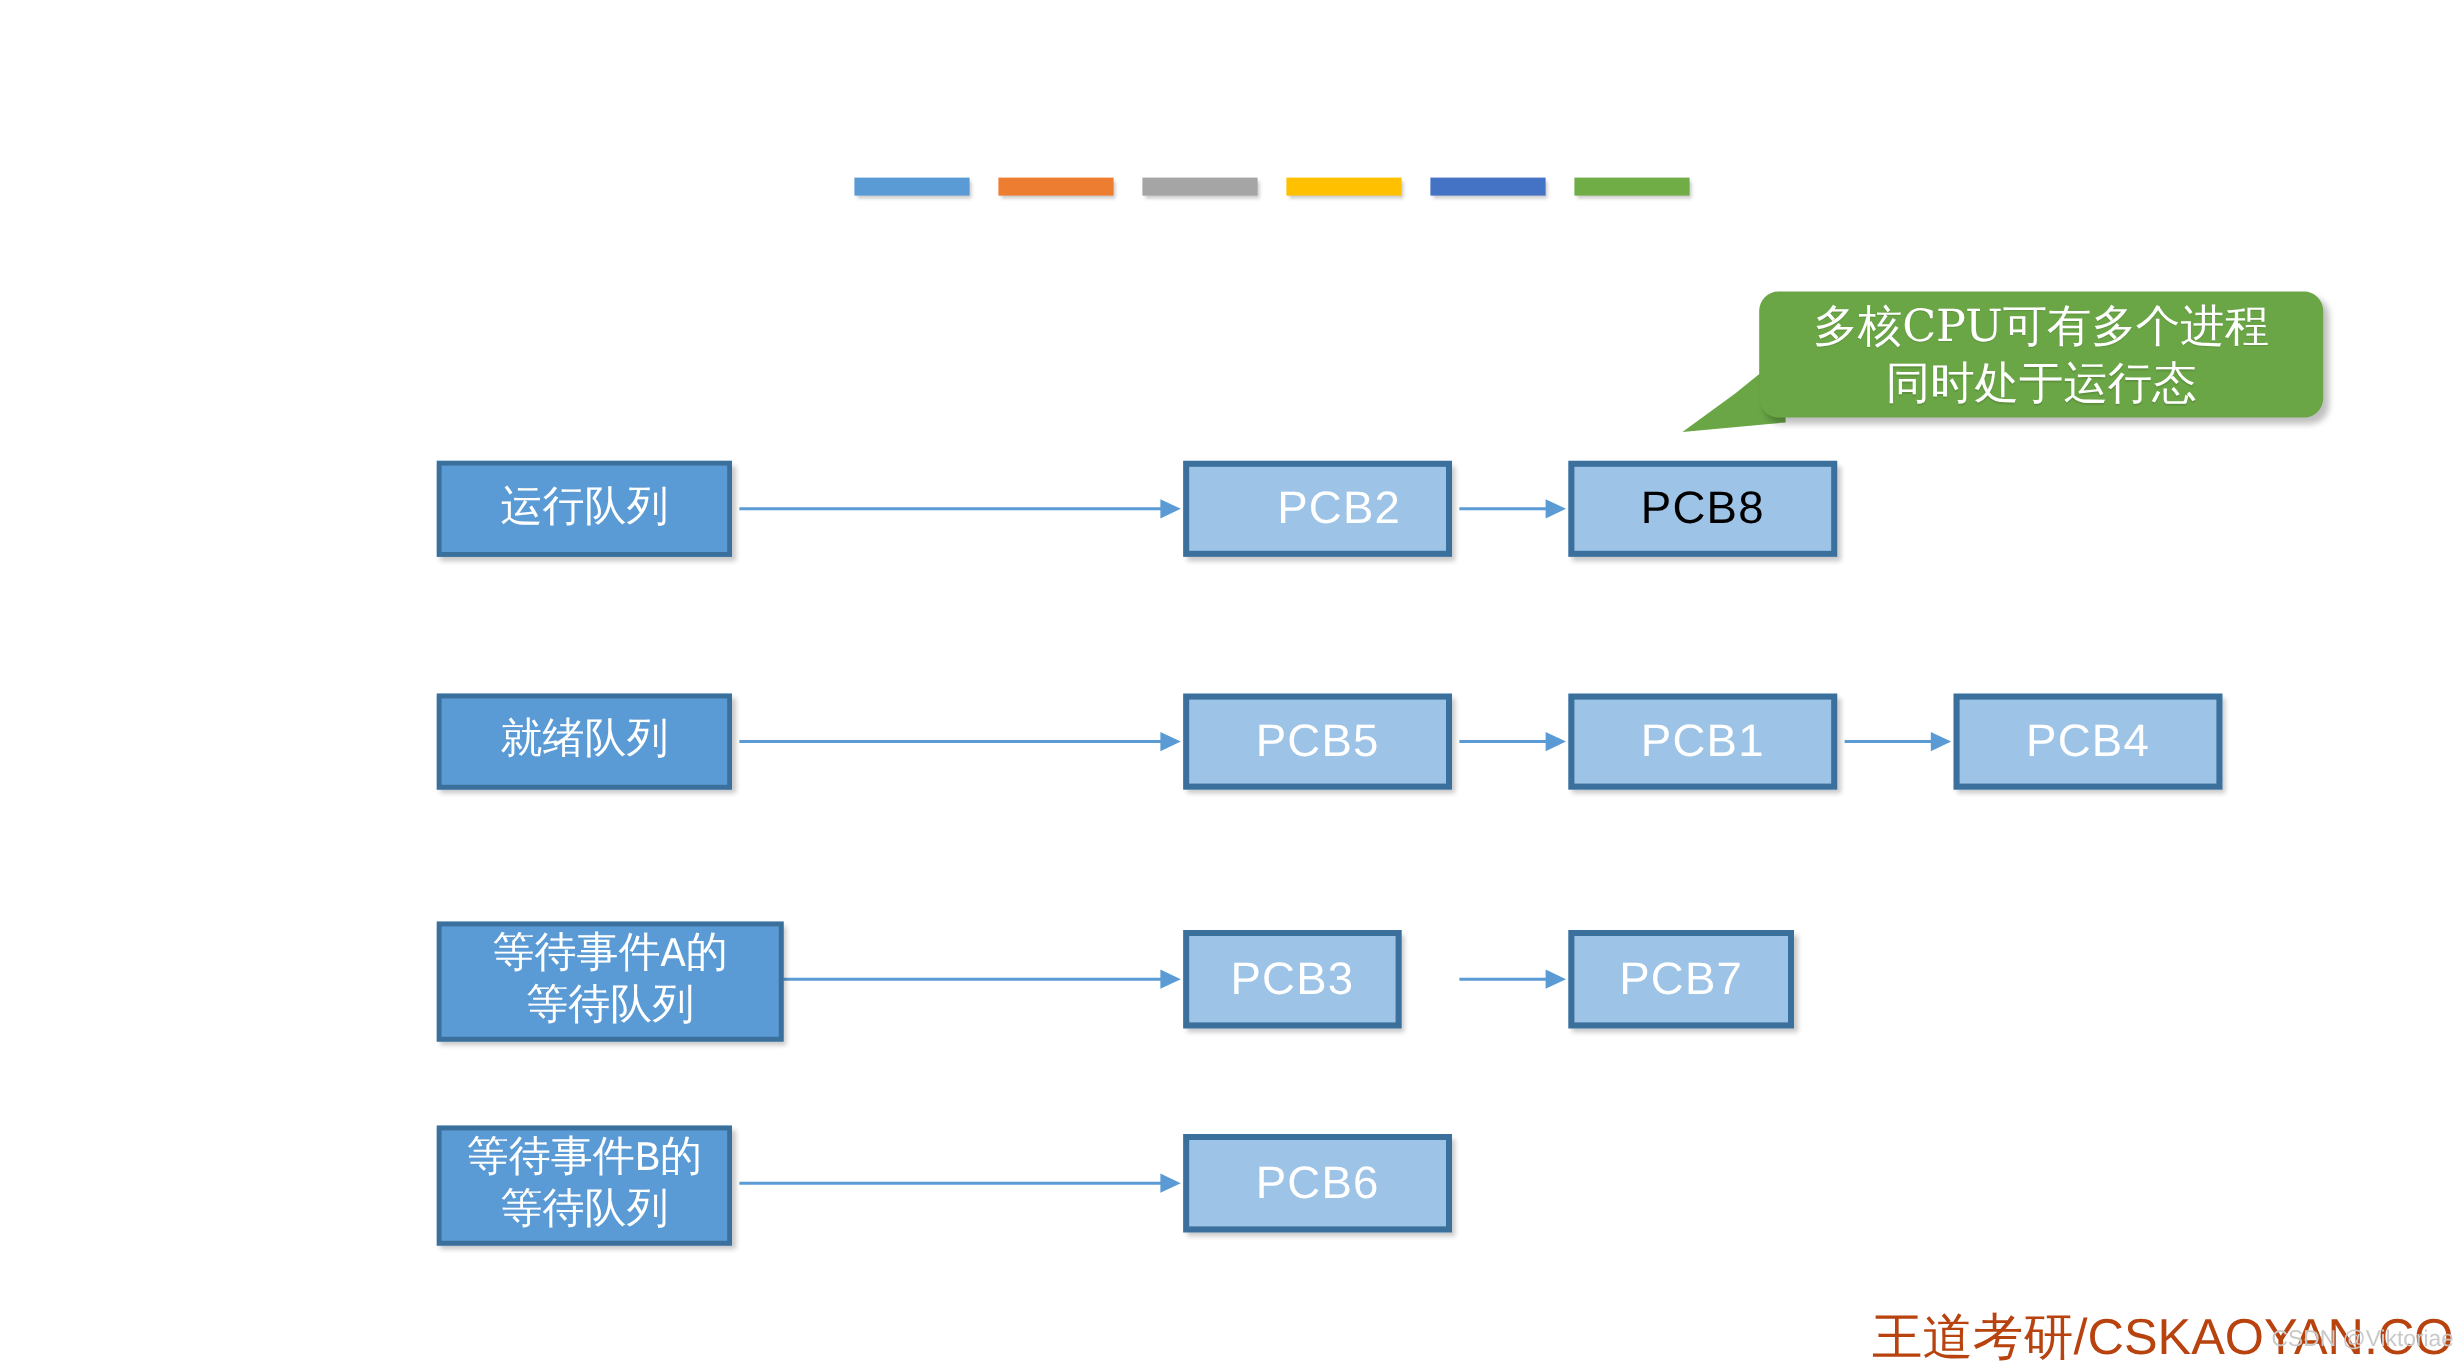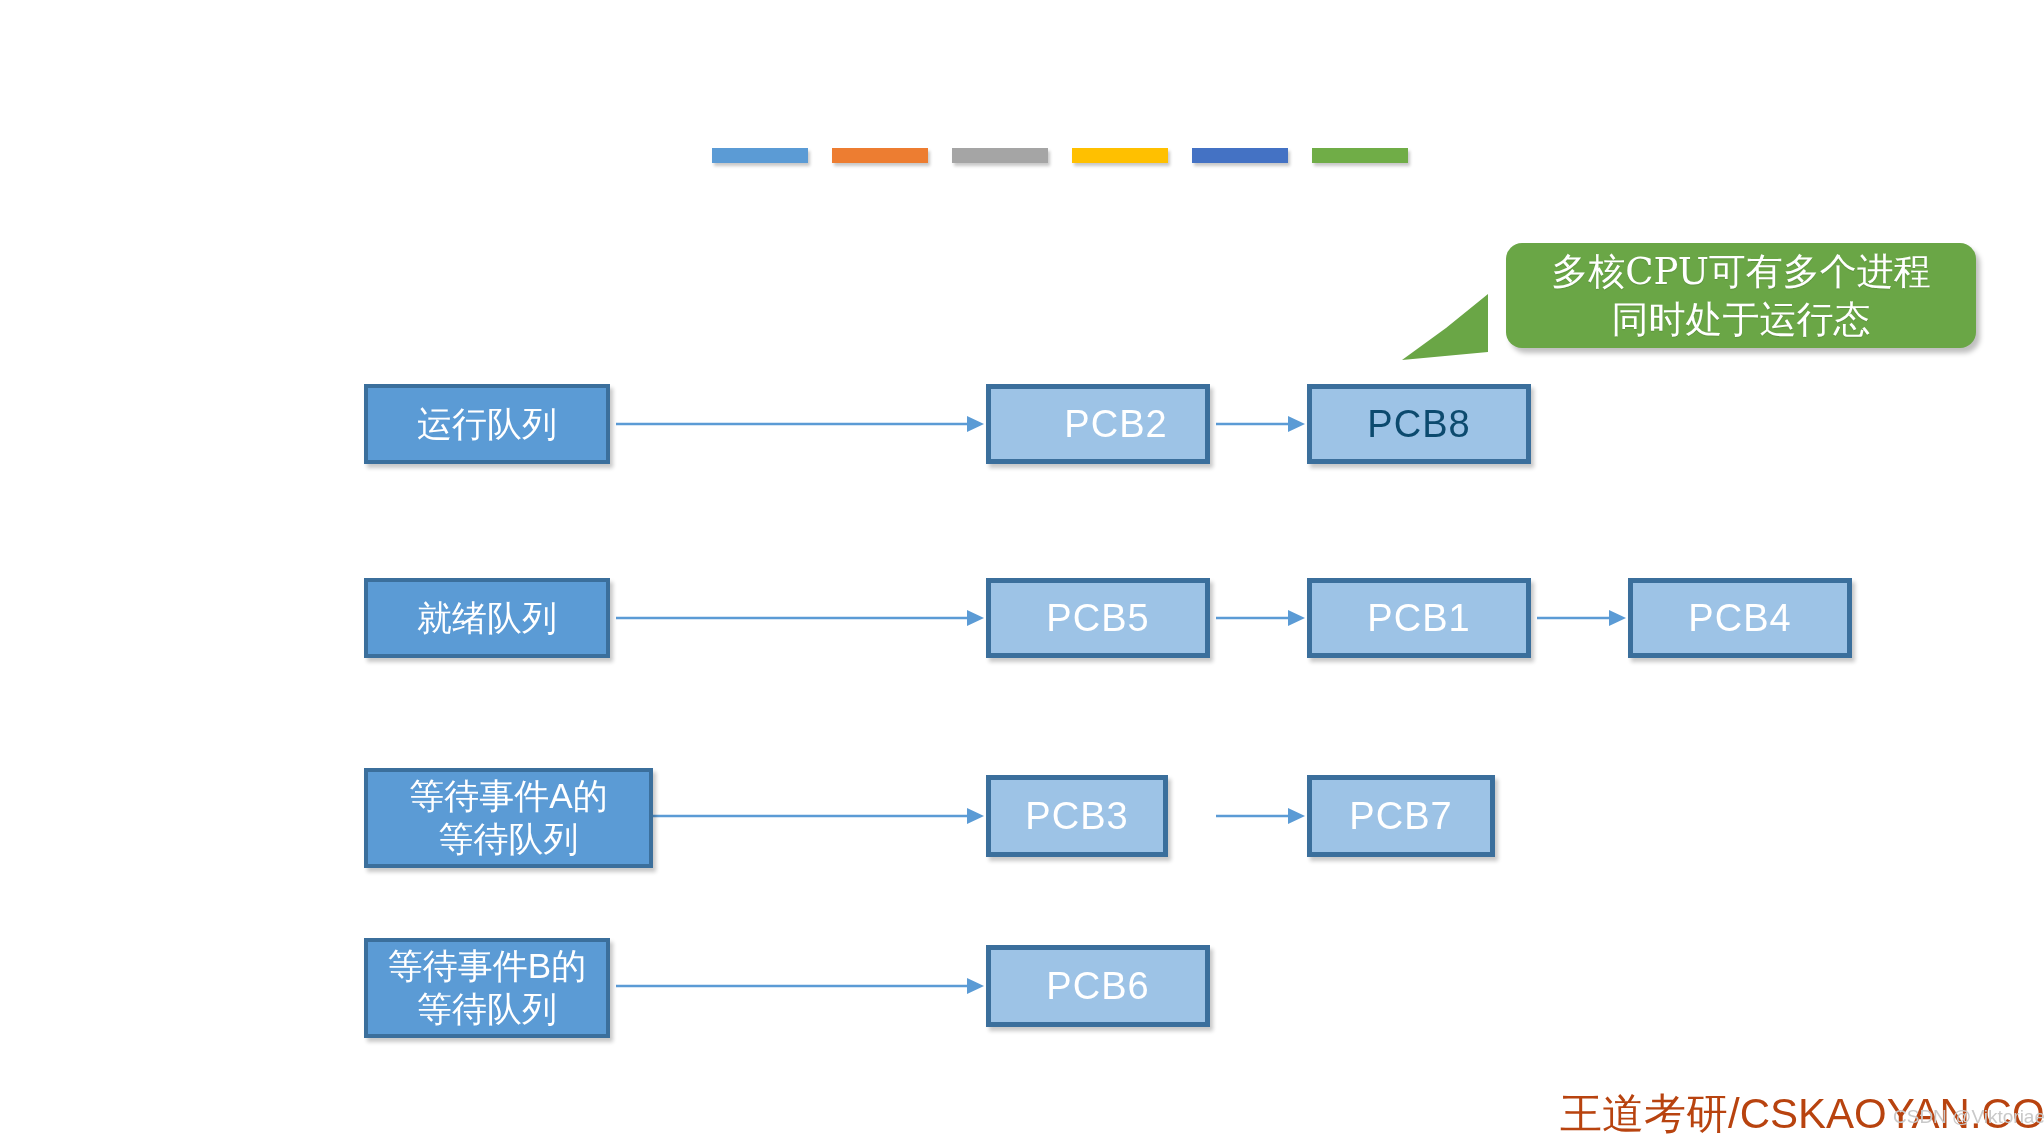--- a/index.html
+++ b/index.html
@@ -53,21 +53,20 @@
     left: 1466px;
     top: 243px;
     width: 470px;
     height: 105px;
     background: #6aa646;
     border-radius: 16px;
     box-shadow: 4px 5px 5px rgba(0,0,0,0.25);
     display: flex;
     align-items: center;
     justify-content: center;
-    margin-left: 40px;
   }
   .callout-text {
     color: #ffffff;
     font-family: "DejaVu Serif", "Liberation Serif", serif;
     font-size: 37px;
     line-height: 1.28;
     text-align: center;
     white-space: pre-line;
     text-shadow: 0 1px 1px rgba(0,0,0,0.12);
   }
@@ -88,21 +87,21 @@
     display: flex;
     align-items: center;
     justify-content: center;
     color: #ffffff;
     text-align: center;
     box-shadow: 3px 4px 4px rgba(0,0,0,0.22);
   }
   .node.queue {
     background: #5b9bd5;
     border: 4px solid #3b6f9c;
-    font-family: Liberation Sans, sans-serif;
+    font-family: Liberation Mono, monospace;
     font-size: 35px;
     line-height: 1.22;
     white-space: pre-line;
   }
   .node.pcb {
     background: #9dc3e6;
     border: 5px solid #3b6f9c;
     font-family: "Liberation Sans", "DejaVu Sans", sans-serif;
     font-size: 38px;
     letter-spacing: 1px;
@@ -192,21 +191,21 @@
       <svg class="arrow" width="368" height="24" viewBox="0 0 368 24" style="left: 616px; top: 974px; width: 368px;">
         <line x1="0" y1="12" x2="352" y2="12" stroke="#5b9bd5" stroke-width="2.5"></line>
         <polygon points="351,4 368,12 351,20" fill="#5b9bd5"></polygon>
       </svg>
     </div>
   <div id="node-layer">
       <div class="node queue" style="left: 364px; top: 384px; width: 246px; height: 80px; background: rgb(91, 155, 213); border-color: rgb(59, 111, 156); color: rgb(255, 255, 255);"><span>运行队列</span></div>
       <div class="node pcb" style="left: 986px; top: 384px; width: 224px; height: 80px; background: rgb(157, 195, 230); border-color: rgb(59, 111, 156); color: rgb(255, 255, 255); padding-left: 36px;">
         <span>PCB2</span>
       </div>
-      <div class="node pcb" style="left: 1307px; top: 384px; width: 224px; height: 80px; background: rgb(157, 195, 230); border-color: rgb(59, 111, 156); color: #0c4a6e;">
+      <div class="node pcb" style="left: 1307px; top: 384px; width: 224px; height: 80px; background: rgb(157, 195, 230); border-color: rgb(59, 111, 156); color: #000000;">
         <span>PCB8</span>
       </div>
       <div class="node queue" style="left: 364px; top: 578px; width: 246px; height: 80px; background: rgb(91, 155, 213); border-color: rgb(59, 111, 156); color: rgb(255, 255, 255);"><span>就绪队列</span></div>
       <div class="node pcb" style="left: 986px; top: 578px; width: 224px; height: 80px; background: rgb(157, 195, 230); border-color: rgb(59, 111, 156); color: rgb(255, 255, 255);">
         <span>PCB5</span>
       </div>
       <div class="node pcb" style="left: 1307px; top: 578px; width: 224px; height: 80px; background: rgb(157, 195, 230); border-color: rgb(59, 111, 156); color: rgb(255, 255, 255);">
         <span>PCB1</span>
       </div>
       <div class="node pcb" style="left: 1628px; top: 578px; width: 224px; height: 80px; background: rgb(157, 195, 230); border-color: rgb(59, 111, 156); color: rgb(255, 255, 255);">

